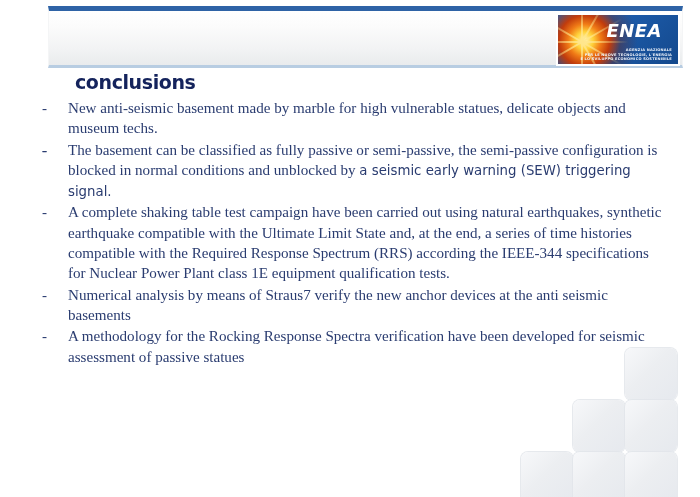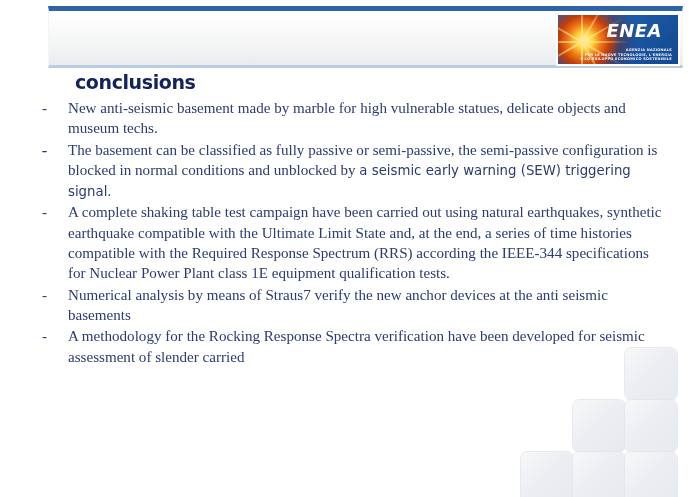--- a/index.html
+++ b/index.html
@@ -207,17 +207,17 @@
 
     <div class="bullet">
       <span class="dash">-</span><span>A complete shaking table test campaign have been carried out using natural earthquakes, synthetic earthquake compatible with the Ultimate Limit State and, at the end, a series of time histories compatible with the Required Response Spectrum (RRS) according the IEEE-344 specifications for Nuclear Power Plant class 1E equipment qualification tests.</span><span class="sans-run"></span>
     </div>
 
     <div class="bullet">
       <span class="dash">-</span><span>Numerical analysis by means of Straus7 verify the new anchor devices at the anti seismic basements</span><span class="sans-run"></span>
     </div>
 
     <div class="bullet">
-      <span class="dash">-</span><span>A methodology for the Rocking Response Spectra verification have been developed for seismic assessment of slender carried</span><span class="sans-run"></span>
+      <span class="dash">-</span><span>A methodology for the Rocking Response Spectra verification have been developed for seismic assessment of passive statues</span><span class="sans-run"></span>
     </div>
 
   </div>
 </div>
 
 </body></html>

